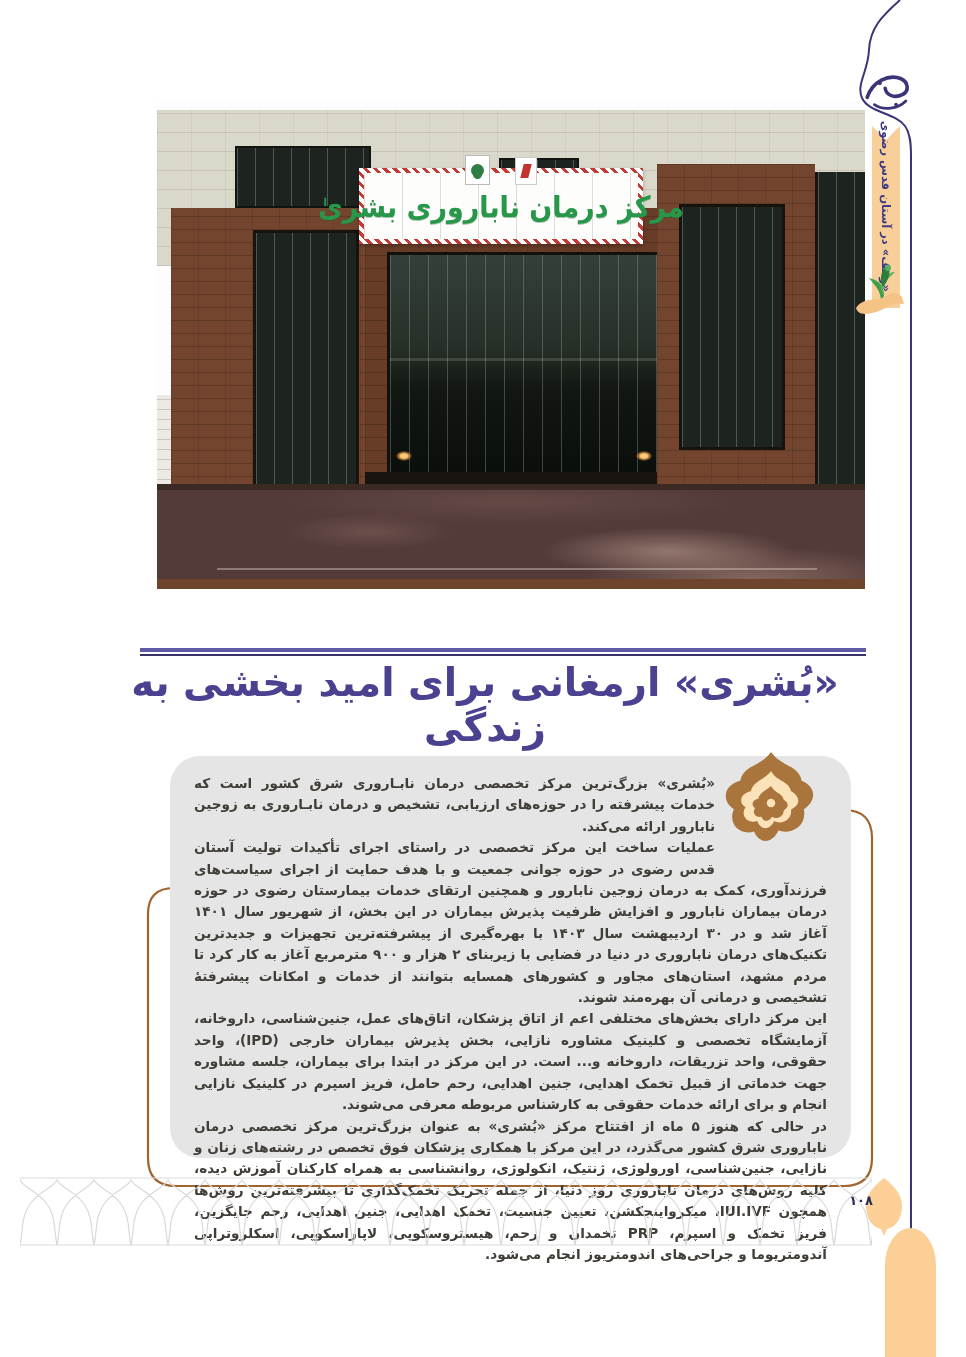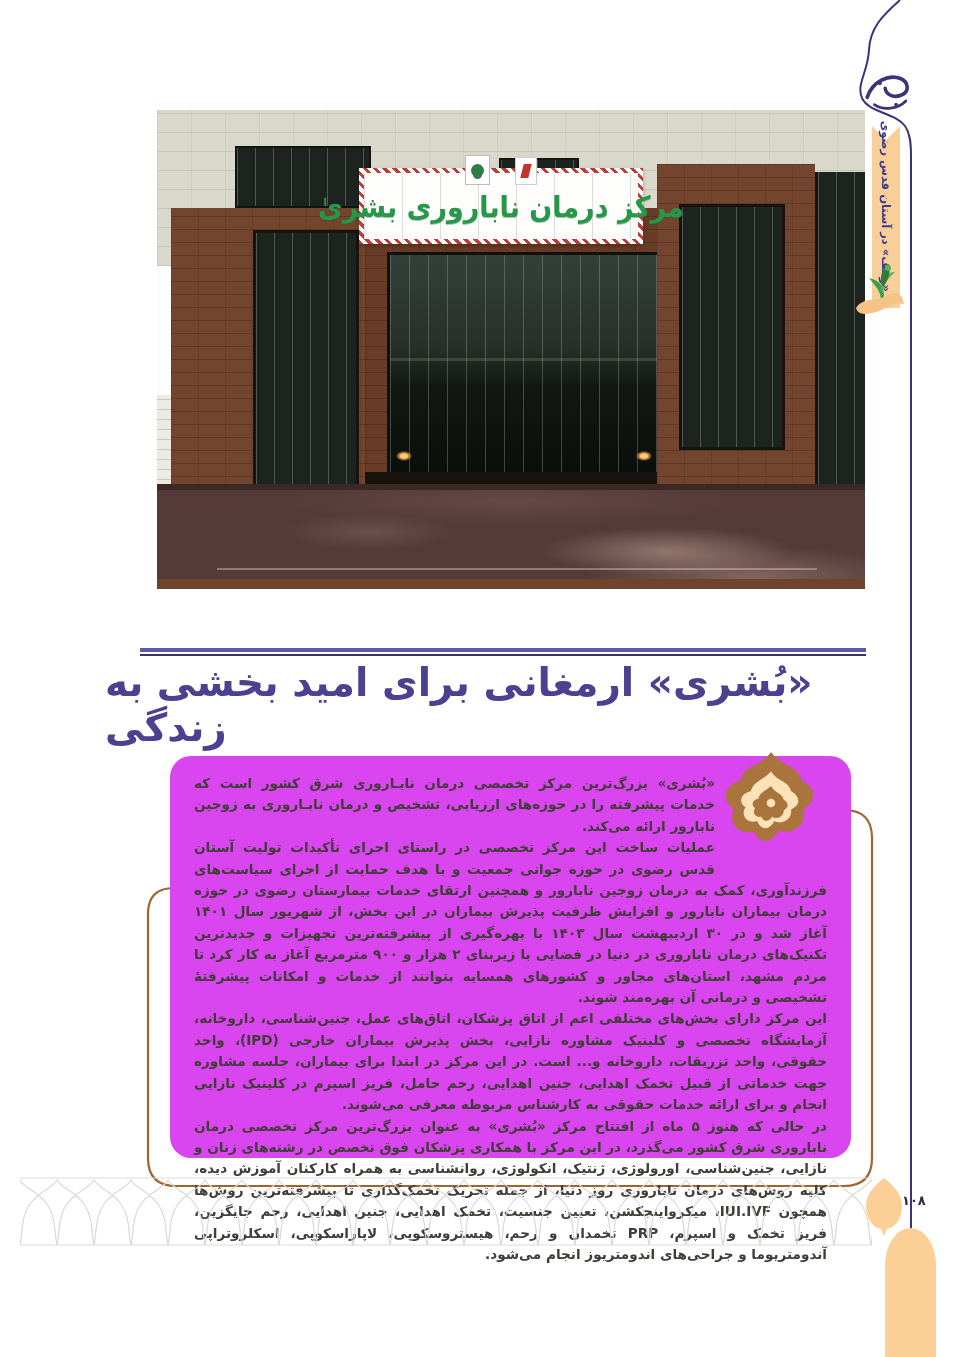--- a/index.html
+++ b/index.html
@@ -60,46 +60,46 @@
   .logo-tile-green .dot{width:13px;height:13px;border-radius:50%;background:#2e7d43;box-shadow:0 4px 0 -2px #2e7d43;}
   .logo-tile-red{left:358px;top:57px;width:20px;height:26px;background:#ffffff;border:1px solid #ccc;
     display:flex;align-items:center;justify-content:center;}
   .logo-tile-red .mark{width:8px;height:14px;background:#c4342e;transform:skewX(-14deg);}
 
   
   .kicker{right:128px;top:612px;width:600px;text-align:right;direction:rtl;
     font-size:17.5px;font-weight:bold;color:#26263f;}
   .rule{left:120px;top:648px;width:726px;height:8px;
     border-top:4px solid #5f5aa5;border-bottom:2px solid #37326b;box-sizing:border-box;}
-  .headline{right:121px;top:660px;width:760px;text-align:left;direction:rtl;
+  .headline{right:121px;top:660px;width:760px;text-align:center;direction:rtl;
     font-size:39px;font-weight:bold;color:#4a4191;letter-spacing:-.5px;}
 
   
   .frame-svg{left:0;top:0;width:966px;height:1357px;pointer-events:none;}
-  .bodyblock{left:150px;top:756px;width:681px;height:402px;background:#d946ef;border-radius:21px;
+  .bodyblock{left:150px;top:756px;width:681px;height:402px;background:#e5e5e5;border-radius:30px;
     box-sizing:border-box;padding:17px 24px 30px 24px;direction:rtl;}
   .bodyblock p{margin:0;text-align:justify;font-size:13.6px;line-height:21.4px;font-weight:bold;color:#413d37;}
   .orn-spacer{float:right;width:112px;height:86px;}
   .ornament{left:698px;top:750px;width:106px;height:106px;}
 
   
   .footer-pattern{left:0;top:1176px;width:852px;height:72px;}
 
   
   .arch-svg{left:0;top:0;width:966px;height:1357px;pointer-events:none;}
   .calligraphy{left:840px;top:64px;width:54px;height:56px;}
   .ribbon{left:852px;top:126px;width:28px;height:182px;background:#f9cf99;
     -webkit-clip-path:polygon(0 0,50% 14px,100% 0,100% 100%,0 100%);
     clip-path:polygon(0 0,50% 14px,100% 0,100% 100%,0 100%);}
   .ribbon-text{left:880px;top:142px;width:150px;height:28px;transform:rotate(90deg);transform-origin:0 0;
     direction:rtl;text-align:center;font-size:11.5px;font-weight:bold;color:#3f3a85;white-space:nowrap;line-height:28px;}
   .sprout{left:841px;top:260px;width:38px;height:44px;}
   .hand{left:834px;top:288px;width:52px;height:28px;}
   .page-dome{left:842px;top:1176px;width:44px;height:62px;}
-  .page-num{left:882px;top:1193px;width:44px;text-align:left;font-size:13px;font-weight:bold;color:#2c2a55;}
+  .page-num{left:809px;top:1193px;width:44px;text-align:right;font-size:13px;font-weight:bold;color:#2c2a55;}
   .pillar{left:865px;top:1228px;width:51px;height:129px;background:#fbcf96;
     border-radius:30px 30px 0 0 / 44px 44px 0 0;}
 </style>
 </head>
 <body>
 
 <div class="page">
 
   <div class="abs photo">
     <div class="abs cream"></div>

